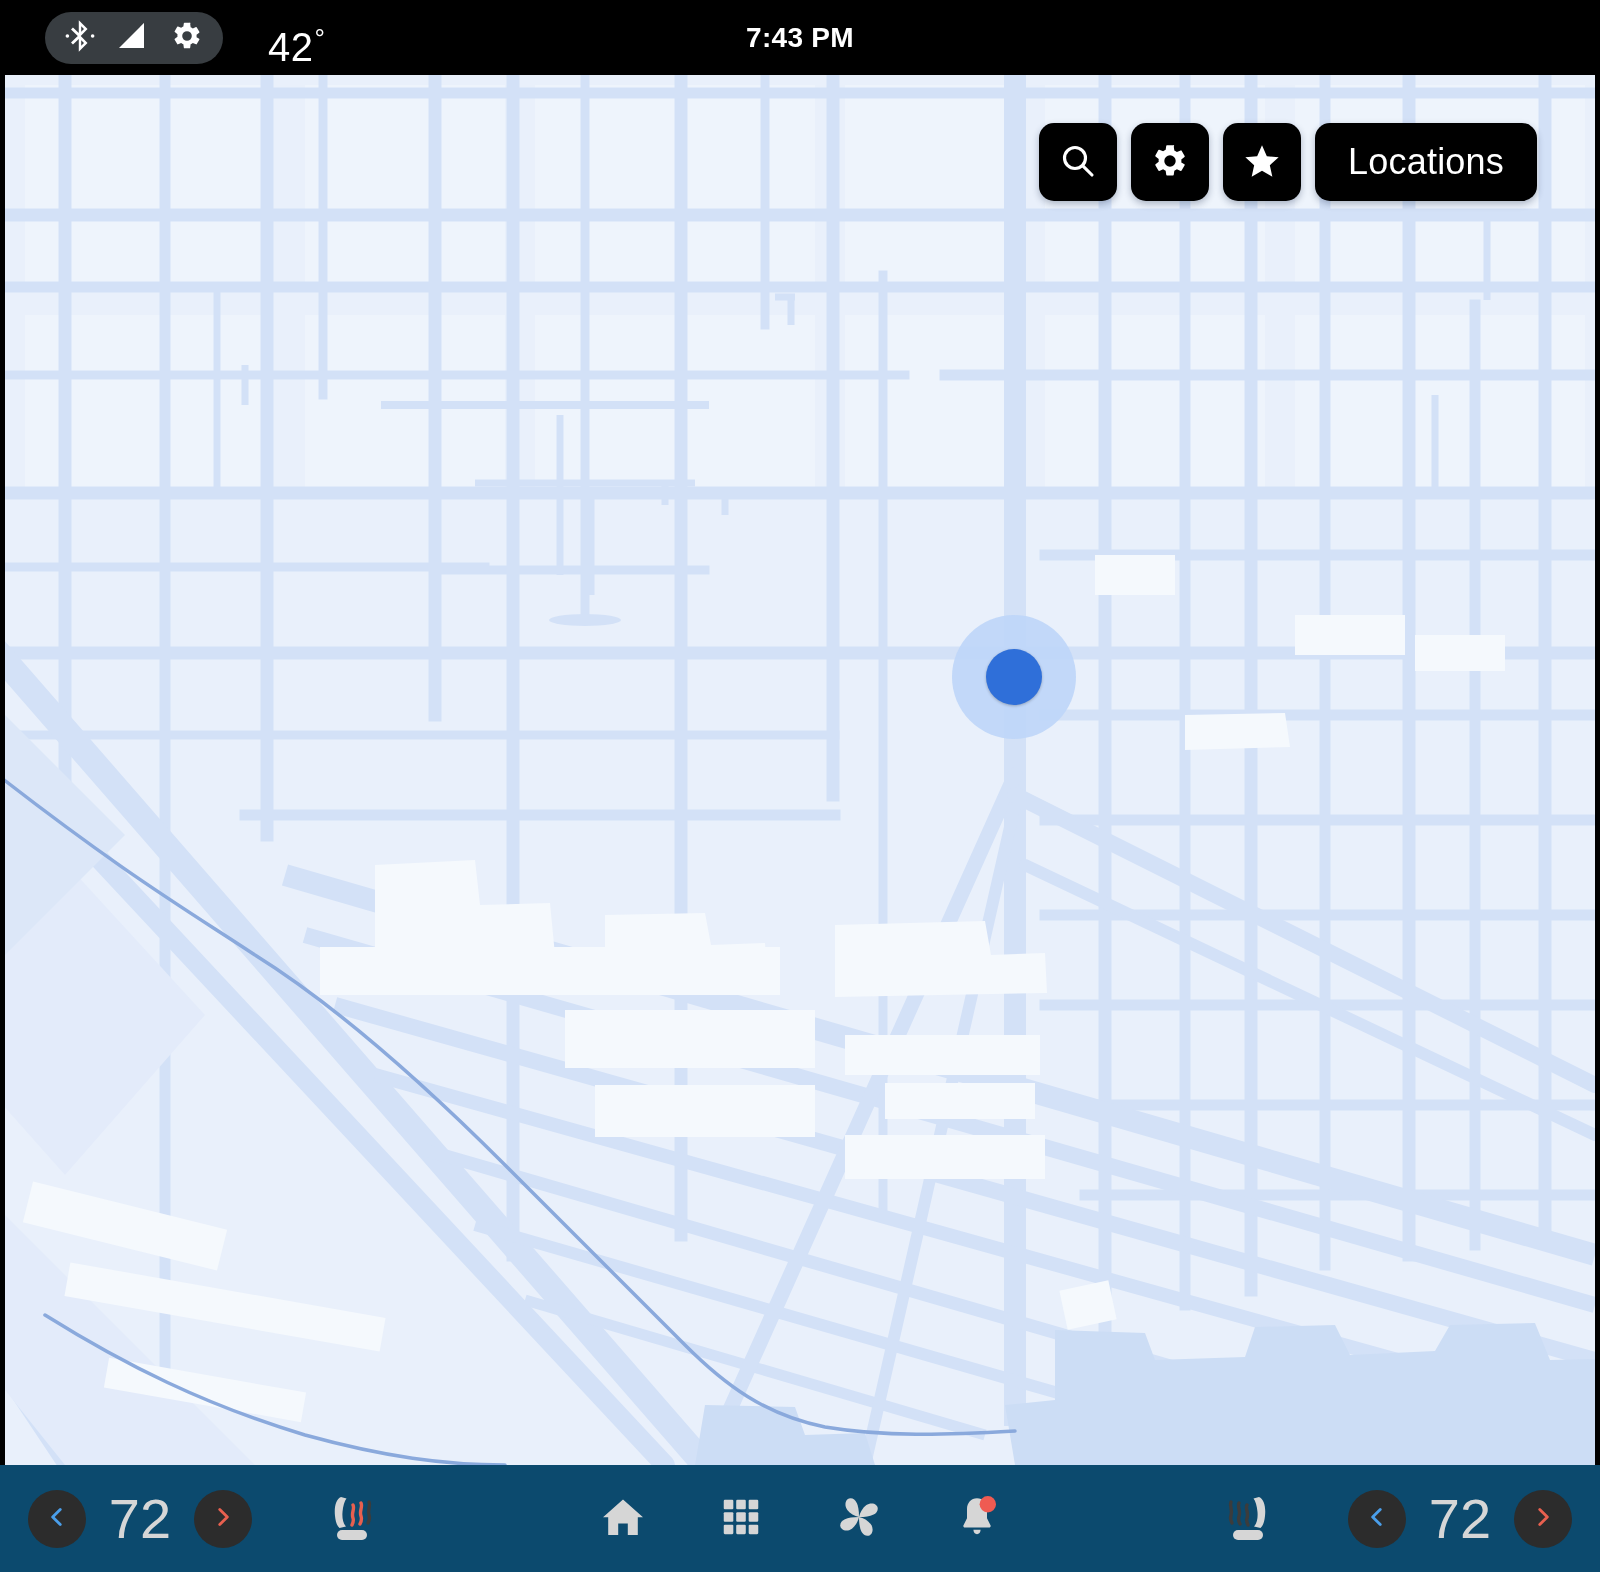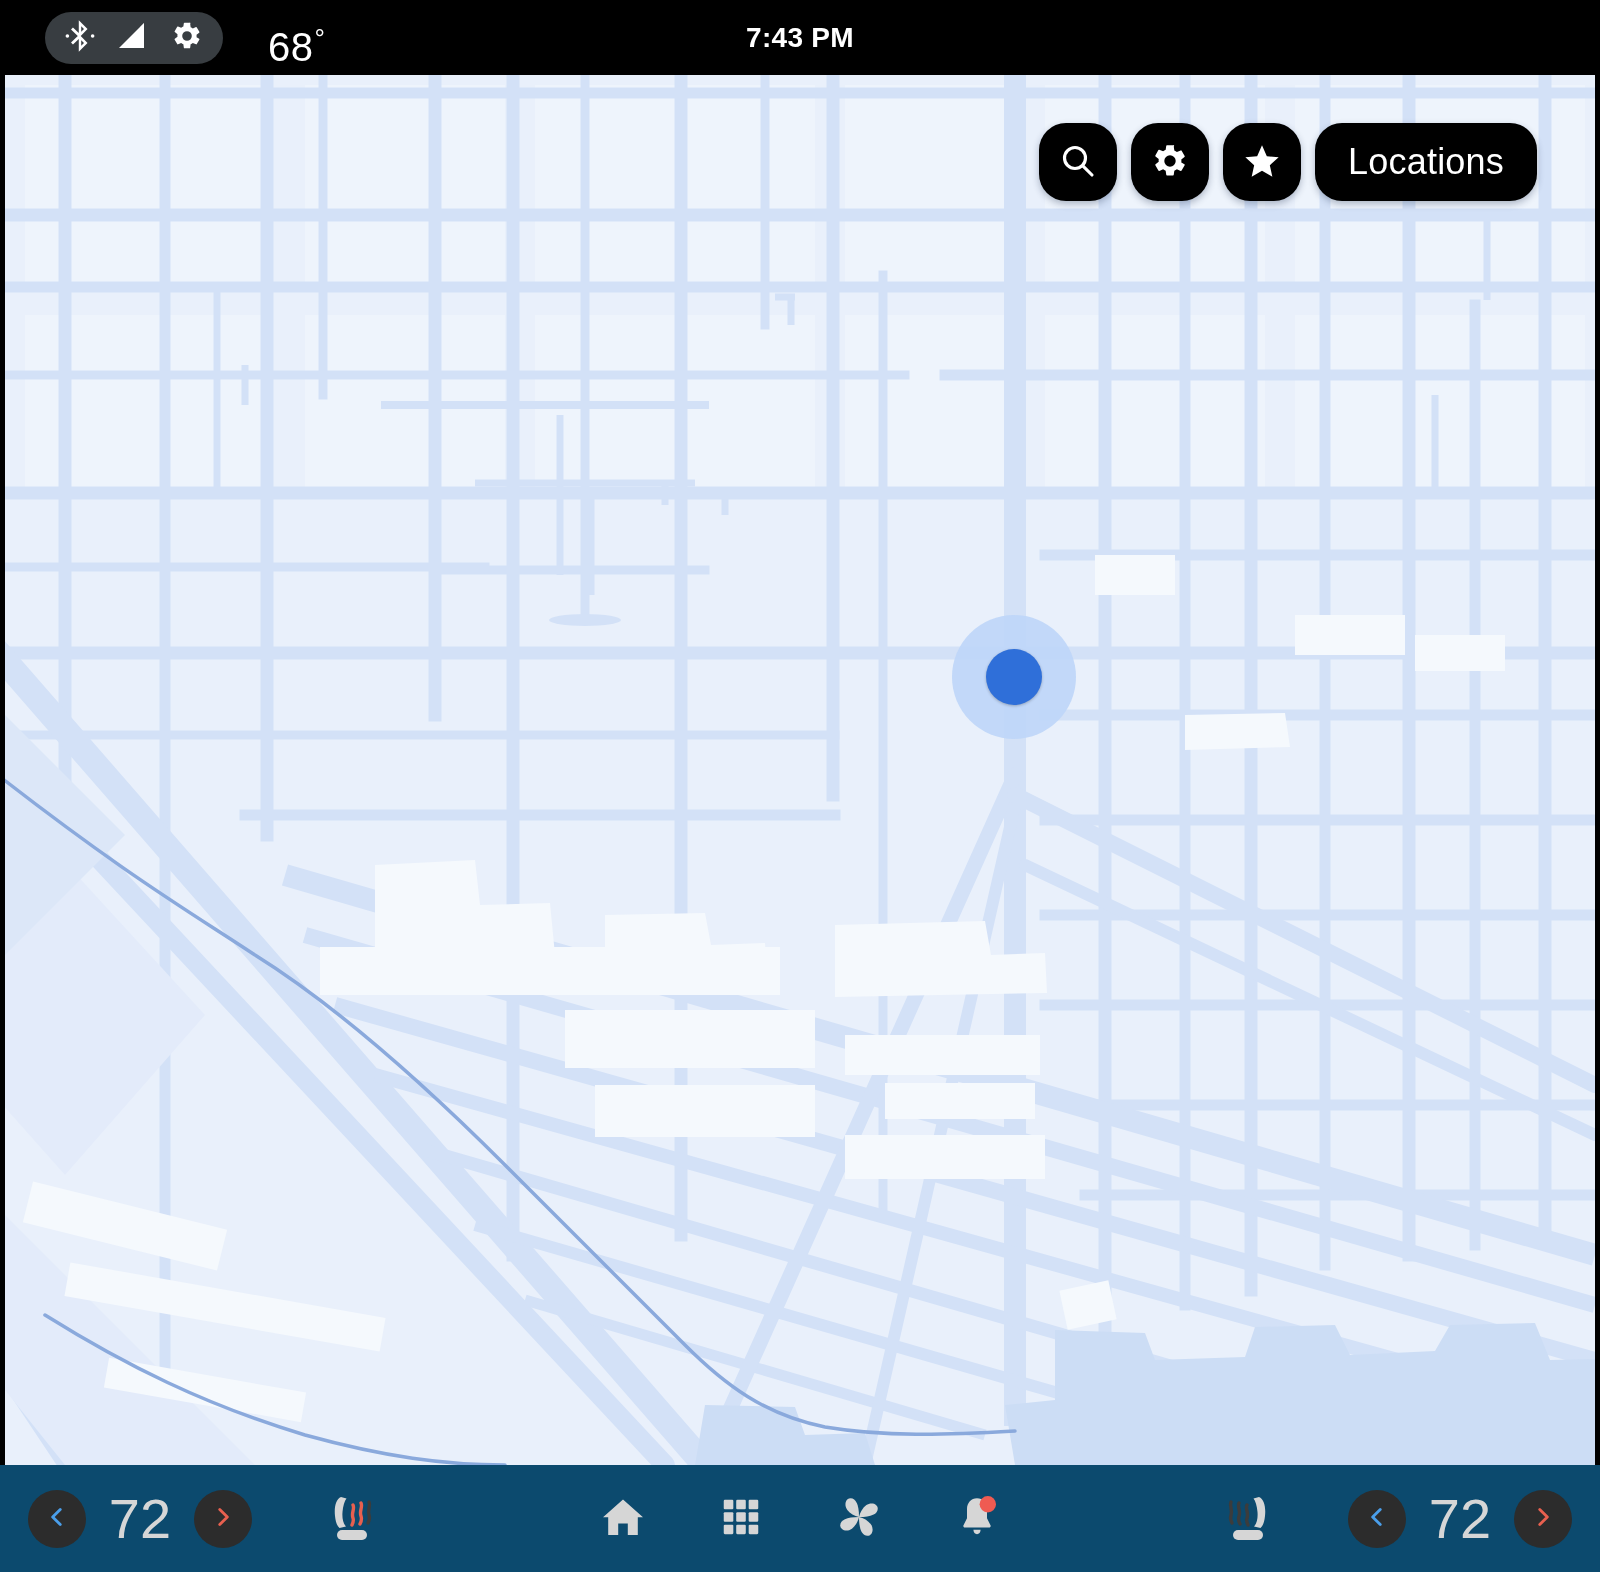--- a/index.html
+++ b/index.html
@@ -124,21 +124,21 @@
     position: absolute;
     right: 58px;
     top: 48px;
     display: flex;
     align-items: center;
     gap: 14px;
   }
   .map-btn {
     background: #000000;
     border: none;
-    border-radius: 27px;
+    border-radius: 15px;
     box-shadow: 0 3px 7px rgba(20,35,70,0.30);
     display: flex;
     align-items: center;
     justify-content: center;
     padding: 0;
     cursor: pointer;
   }
   .map-btn.icon-btn {
     width: 78px;
     height: 78px;
@@ -249,21 +249,21 @@
           <path d="M23.5 5.5 L27 2 L27 27 L23.5 27 Z" fill="#ffffff" opacity="0.42"></path>
         </svg>
       </span>
       <span class="status-icon">
         <svg width="32" height="32" viewBox="0 0 24 24">
           <path fill="#ffffff" d="M19.14,12.94a7.49,7.49,0,0,0,.05-.94,7.49,7.49,0,0,0-.05-.94l2-1.58a.49.49,0,0,0,.12-.62l-1.92-3.32a.48.48,0,0,0-.59-.22l-2.39,1a7.3,7.3,0,0,0-1.62-.94l-.36-2.54A.48.48,0,0,0,13.9,2H10.1a.48.48,0,0,0-.47.4L9.27,4.94a7.3,7.3,0,0,0-1.62.94l-2.39-1a.48.48,0,0,0-.59.22L2.75,8.46a.49.49,0,0,0,.12.62l2,1.58a7.49,7.49,0,0,0,0,1.88l-2,1.58a.49.49,0,0,0-.12.62l1.92,3.32a.48.48,0,0,0,.59.22l2.39-1a7.3,7.3,0,0,0,1.62.94l.36,2.54a.48.48,0,0,0,.47.4h3.8a.48.48,0,0,0,.47-.4l.36-2.54a7.3,7.3,0,0,0,1.62-.94l2.39,1a.48.48,0,0,0,.59-.22l1.92-3.32a.49.49,0,0,0-.12-.62ZM12,15.6A3.6,3.6,0,1,1,15.6,12,3.6,3.6,0,0,1,12,15.6Z"></path>
         </svg>
       </span>
     </div>
 
-    <div id="status-temp"><span>68</span><span class="deg">°</span></div>
+    <div id="status-temp"><span>42</span><span class="deg">°</span></div>
 
     <div id="status-clock">7:43 PM</div>
   </div>
 
   <div id="map-frame">
     <div id="map">
 
       <svg id="map-svg" viewBox="0 0 1590 1390" preserveAspectRatio="none">
         <defs>
           <g id="nothing"></g>

